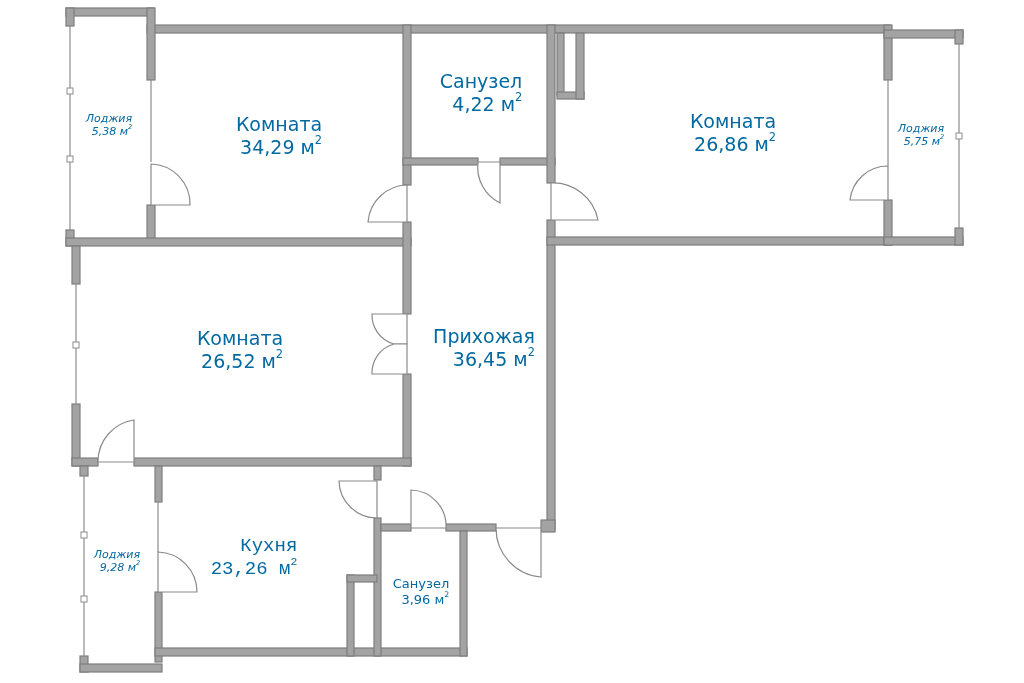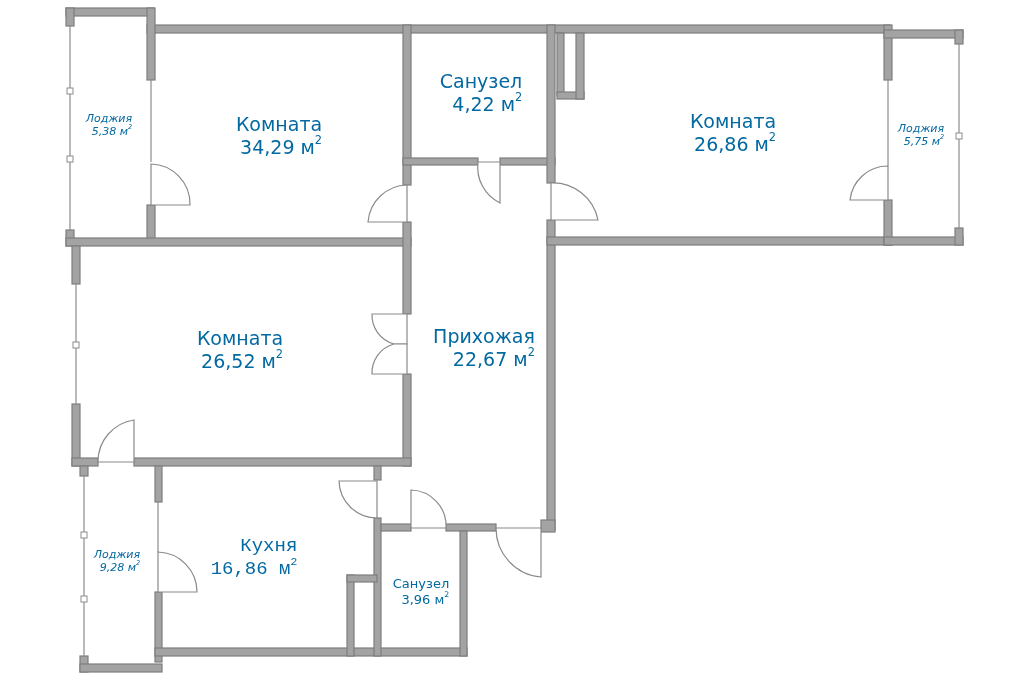--- a/index.html
+++ b/index.html
@@ -146,25 +146,25 @@
 <div class="label big" style="left:733px;top:110px;">
   <span class="name">Комната</span>
   <span class="area"><span>26,86 м</span><sup>2</sup></span>
 </div>
 <div class="label big" style="left:240px;top:327px;">
   <span class="name">Комната</span>
   <span class="area"><span>26,52 м</span><sup>2</sup></span>
 </div>
 <div class="label big" style="left:478px;top:325px;margin-left:6px;">
   <span class="name">Прихожая</span>
-  <span class="area"><span>22,67 м</span><sup>2</sup></span>
+  <span class="area"><span>36,45 м</span><sup>2</sup></span>
 </div>
 <div class="label big" style="left:254px;top:535px;font-family:Liberation Mono, monospace;">
   <span class="name">Кухня</span>
-  <span class="area"><span>16,86 м</span><sup>2</sup></span>
+  <span class="area"><span>23,26 м</span><sup>2</sup></span>
 </div>
 <div class="label small" style="left:421px;top:576px;">
   <span class="name">Санузел</span>
   <span class="area"><span>3,96 м</span><sup>2</sup></span>
 </div>
 
 <div class="label tiny" style="left:109px;top:112px;">
   <span class="name">Лоджия</span>
   <span class="area"><span>5,38 м</span><sup>2</sup></span>
 </div>

